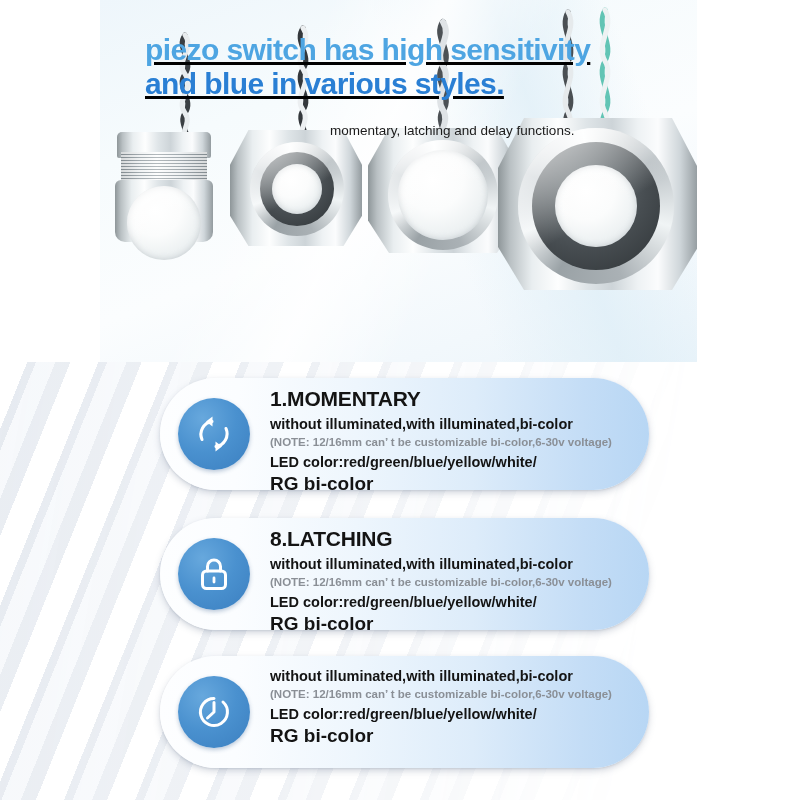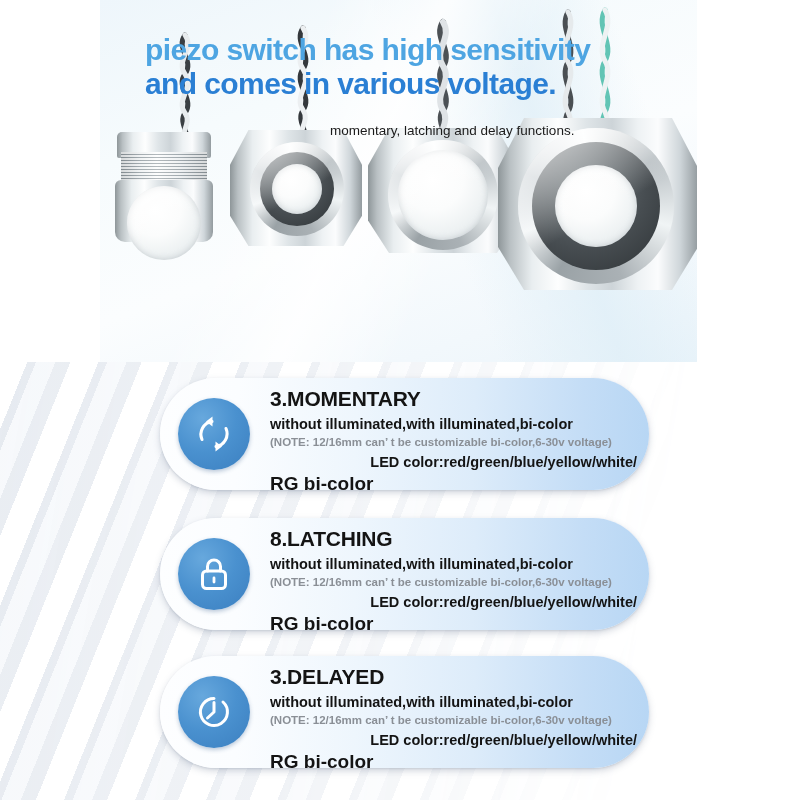--- a/index.html
+++ b/index.html
@@ -29,21 +29,21 @@
     position: absolute; inset: 0;
     background:
       linear-gradient(115deg, rgba(255,255,255,0) 30%, rgba(255,255,255,.85) 45%, rgba(255,255,255,0) 60%),
       linear-gradient(70deg, rgba(226,240,248,0) 55%, rgba(222,238,247,.75) 72%, rgba(255,255,255,0) 88%);
     pointer-events: none;
   }
 
   
   .headline {
     position: absolute; left: 145px; top: 33px;
-    width: 540px; z-index: 20;
+    width: 540px; z-index: 20; text-decoration: underline;
   }
   .hl-1, .hl-2 {
     font-weight: 700;
     font-size: 30px;
     letter-spacing: -.6px;
     line-height: 1.13;
     white-space: nowrap;
   }
   .hl-1 { color: #4ea5e2; }
   .hl-2 { color: #2a7fd4; }
@@ -158,21 +158,21 @@
   .c-line1 {
     font-size: 14.5px; font-weight: 700; color: #141414;
     line-height: 1.3; margin-top: 3px; white-space: nowrap;
   }
   .c-note {
     font-size: 11.5px; font-weight: 700; color: #8a8f96;
     line-height: 1.25; margin-top: 1px; white-space: nowrap;
   }
   .c-line3 {
     font-size: 14.5px; font-weight: 700; color: #141414;
-    line-height: 1.3; margin-top: 4px; white-space: nowrap; text-align: right;
+    line-height: 1.3; margin-top: 4px; white-space: nowrap;
   }
   .c-line4 {
     font-size: 19px; font-weight: 700; color: #141414;
     line-height: 1.3; white-space: nowrap;
   }
 </style>
 </head>
 <body>
 
 <div id="page">
@@ -244,37 +244,37 @@
         <div class="ring-dark" style="left:432px; top:142px; width:128px; height:128px;"></div>
         <div class="face" style="left:455px; top:165px; width:82px; height:82px;"></div>
         <div class="gloss" style="left:418px; top:128px; width:156px; height:156px;"></div>
       </div>
 
     </div>
   </div>
 
   <div class="headline">
     <div class="hl-1">piezo switch has high sensitivity</div>
-    <div class="hl-2">and comes in various  voltage.</div>
+    <div class="hl-2">and blue in various  styles.</div>
   </div>
   <div class="sub-2">momentary, latching and delay functions.</div>
 
   <div class="stripes"></div>
 
   <div class="card" id="card-1">
     <div class="card-icon">
       <svg width="42" height="42" viewBox="0 0 42 42" aria-hidden="true">
         <path d="M9 26.5 A13 13 0 0 1 19 8.5" fill="none" stroke="#ffffff" stroke-width="3.1" stroke-linecap="round"></path>
         <path d="M33 15.5 A13 13 0 0 1 23 33.5" fill="none" stroke="#ffffff" stroke-width="3.1" stroke-linecap="round"></path>
         <path d="M19.5 3.5 L19.5 13.5 L13 8.5 Z" fill="#ffffff"></path>
         <path d="M22.5 38.5 L22.5 28.5 L29 33.5 Z" fill="#ffffff"></path>
       </svg>
     </div>
     <div class="card-body">
-      <div class="c-title">3.MOMENTARY</div>
+      <div class="c-title">1.MOMENTARY</div>
       <div class="c-line1">without illuminated,with illuminated,bi-color</div>
       <div class="c-note">(NOTE: 12/16mm can’  t be customizable bi-color,6-30v voltage)</div>
       <div class="c-line3">LED color:red/green/blue/yellow/white/</div>
       <div class="c-line4">RG bi-color</div>
     </div>
   </div>
 
   <div class="card" id="card-2">
     <div class="card-icon">
       <svg width="42" height="42" viewBox="0 0 42 42" aria-hidden="true">
@@ -293,21 +293,20 @@
   </div>
 
   <div class="card" id="card-3">
     <div class="card-icon">
       <svg width="42" height="42" viewBox="0 0 42 42" aria-hidden="true">
         <path d="M21 7.5 A13.5 13.5 0 1 0 30 11" fill="none" stroke="#ffffff" stroke-width="3" stroke-linecap="round"></path>
         <path d="M21 11.5 V21 L14.5 27" fill="none" stroke="#ffffff" stroke-width="3" stroke-linecap="round" stroke-linejoin="round"></path>
       </svg>
     </div>
     <div class="card-body">
-      <div class="c-title">3.DELAYED</div>
       <div class="c-line1">without illuminated,with illuminated,bi-color</div>
       <div class="c-note">(NOTE: 12/16mm can’  t be customizable bi-color,6-30v voltage)</div>
       <div class="c-line3">LED color:red/green/blue/yellow/white/</div>
       <div class="c-line4">RG bi-color</div>
     </div>
   </div>
 
 </div>
 
 </body></html>

